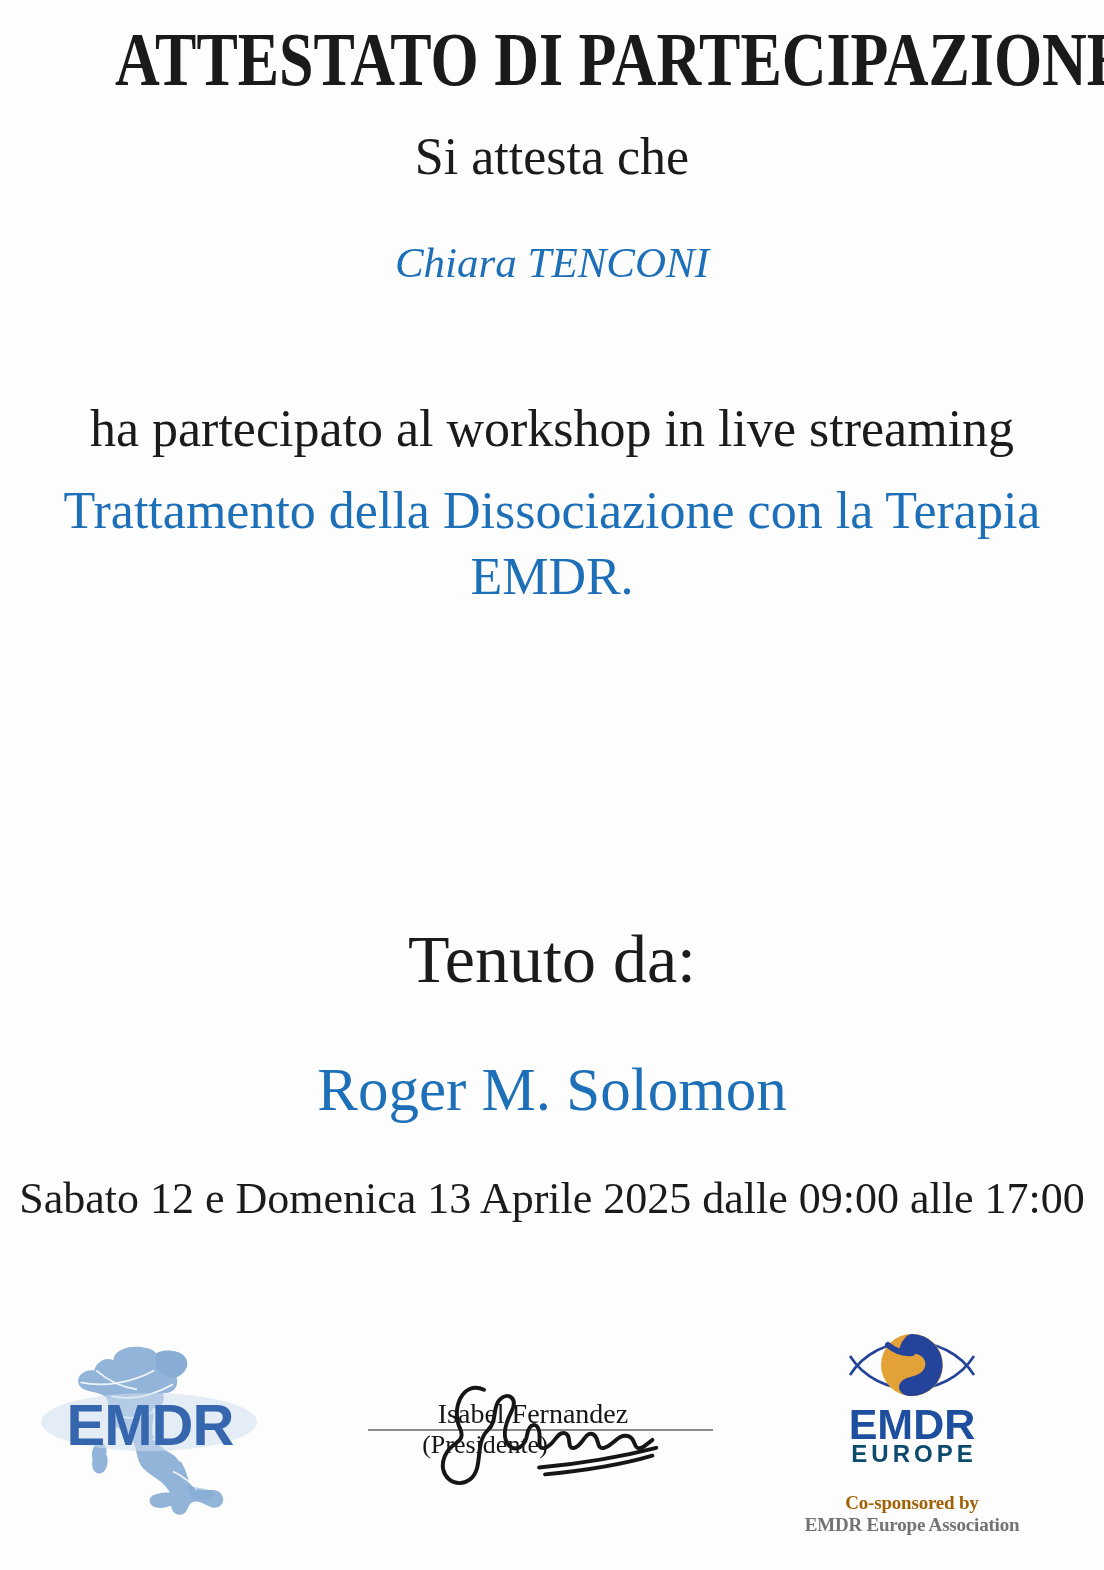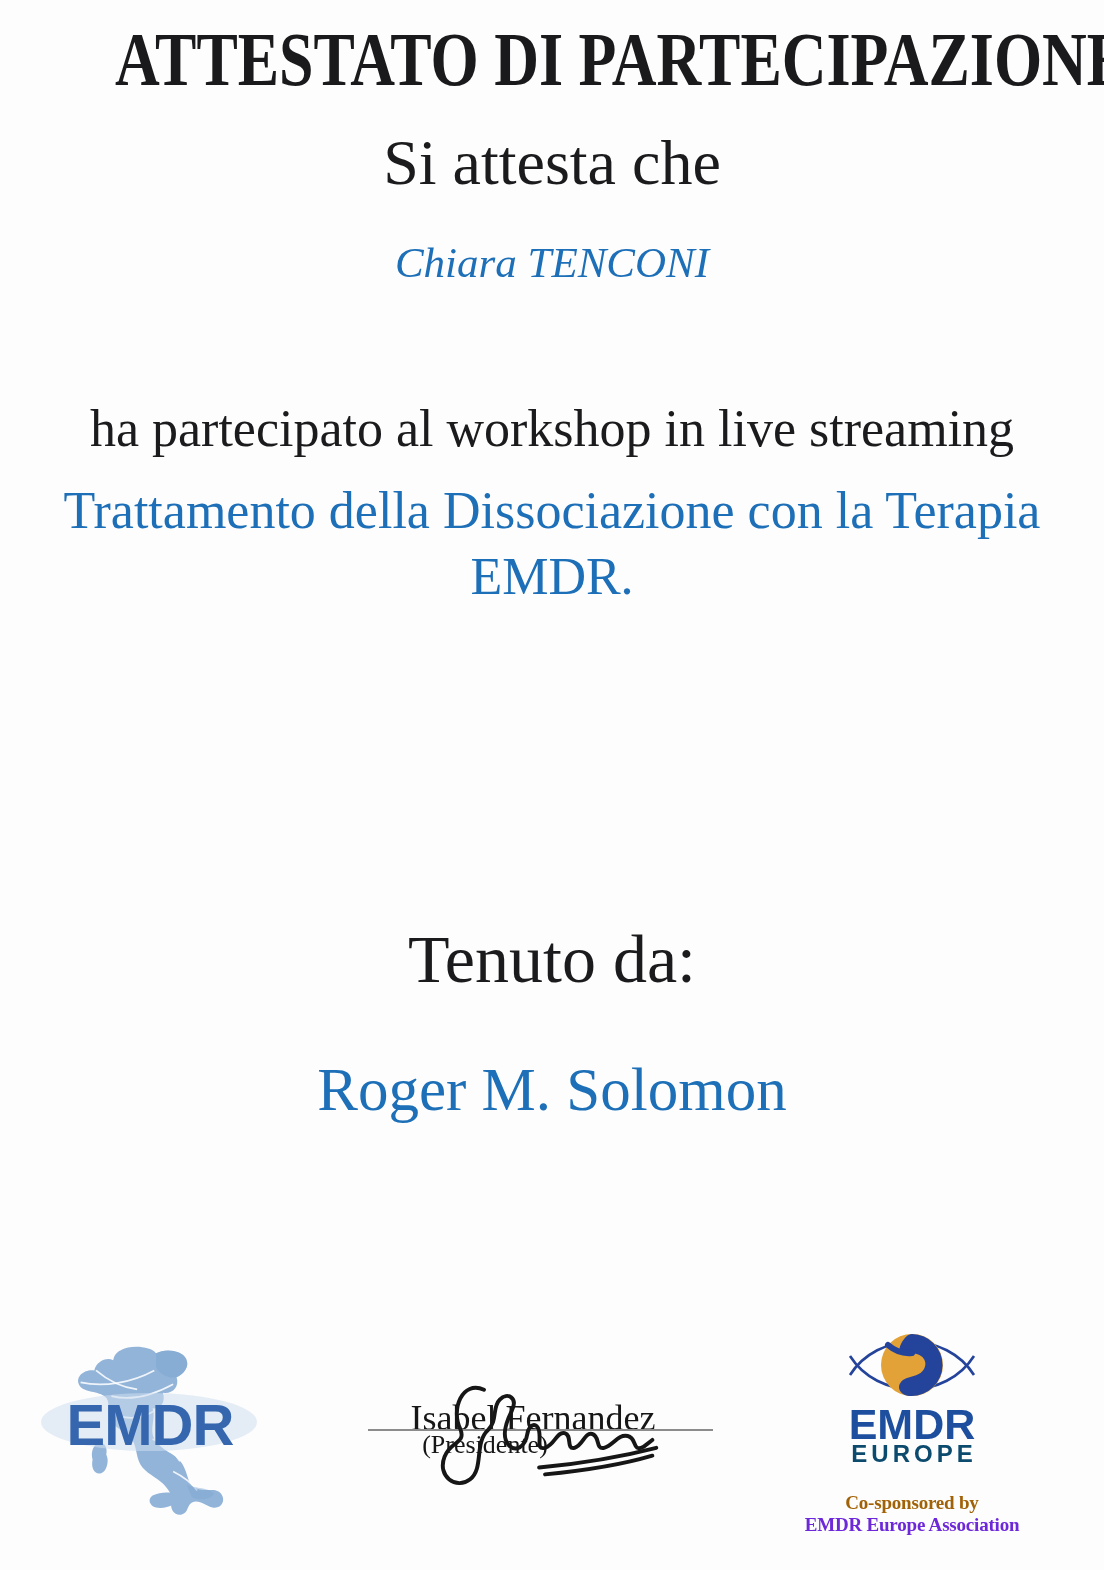--- a/index.html
+++ b/index.html
@@ -11,79 +11,80 @@
     overflow:hidden;
     font-family:"Liberation Serif", serif;
     color:#1b1b1d;
   }
   .abs{position:absolute;left:0;right:0;margin:0;text-align:center;line-height:1;}
   .blue{color:#1d6fb8;}
 
   .title{top:21px;font-size:76px;font-weight:bold;color:#1a1a1c;white-space:nowrap;}
   .title .squeeze{display:inline-block;transform:scaleX(0.815);transform-origin:center;}
 
-  .attest{top:131px;font-size:64px;}
+  .attest{top:131px;font-size:52px;}
   .pname{top:241px;font-size:43px;font-style:italic;}
   .partline{top:403px;font-size:52px;}
   .workshop{top:478px;font-size:52px;line-height:1.26;width:1000px;left:52px;right:auto;}
   .tenuto{top:925px;font-size:68px;}
   .presenter{top:1051px;font-size:61px;margin-top:8px;}
   .dateline{top:1177px;font-size:44px;}
 
   
   .italy-logo{position:absolute;left:45px;top:1335px;width:210px;height:225px;}
   .italy-map{position:absolute;left:18px;top:8px;width:186px;height:180px;}
   .italy-band{position:absolute;left:-4px;top:58px;width:216px;height:58px;border-radius:50%;
     background:#cfdeee;opacity:.55;}
   .italy-text{position:absolute;left:0;top:61px;width:210px;text-align:center;
     font-family:"Liberation Sans", sans-serif;font-weight:bold;font-size:58px;line-height:1;
     letter-spacing:-1px;color:#3566ae;}
 
   
   .sig-block{position:absolute;left:360px;top:1370px;width:360px;height:150px;}
   .sig-name{position:absolute;left:0;top:30px;width:346px;margin:0;text-align:center;
-    font-size:36px;line-height:1;color:#161617;}
+    font-size:28px;line-height:1;color:#161617;}
   .sig-line{position:absolute;left:8px;top:59px;width:345px;height:2px;background:#8c8c8c;}
   .sig-role{position:absolute;left:-48px;top:62px;width:346px;margin:0;text-align:center;
     font-size:26px;line-height:1;color:#161617;}
   .sig-scrawl{position:absolute;left:62px;top:2px;width:248px;height:128px;}
 
   
   .europe-logo{position:absolute;left:822px;top:1322px;width:180px;height:240px;}
   .europe-eye{position:absolute;left:24px;top:0;width:132px;height:87px;}
   .europe-emdr{position:absolute;left:0;top:81px;width:180px;margin:0;text-align:center;
     font-family:"Liberation Sans", sans-serif;font-weight:bold;font-size:43px;line-height:1;
     color:#1e4f9f;}
   .europe-sub{position:absolute;left:0;top:120px;width:180px;margin:0;text-align:center;
     font-family:"Liberation Sans", sans-serif;font-weight:bold;font-size:24px;line-height:1;
     letter-spacing:4px;padding-left:4px;box-sizing:border-box;color:#0c4a6e;}
   .sponsor1{position:absolute;left:-20px;top:171px;width:220px;margin:0;text-align:center;
     font-size:19px;font-weight:bold;line-height:1;color:#a16207;letter-spacing:-0.2px;}
   .sponsor2{position:absolute;left:-25px;top:193px;width:230px;margin:0;text-align:center;
-    font-size:19px;font-weight:bold;line-height:1;color:#6d28d9;letter-spacing:-0.2px;white-space:nowrap;}
+    font-size:19px;font-weight:bold;line-height:1;color:#737373;letter-spacing:-0.2px;white-space:nowrap;}
 </style>
 </head>
 <body>
 
 <div class="page">
 
   <h1 class="abs title"><span class="squeeze">ATTESTATO DI PARTECIPAZIONE</span></h1>
 
   <p class="abs attest">Si attesta che</p>
 
   <p class="abs pname blue">Chiara TENCONI</p>
 
   <p class="abs partline">ha partecipato al workshop in live streaming</p>
 
   <p class="abs workshop blue">Trattamento della Dissociazione con la Terapia EMDR.</p>
 
   <p class="abs tenuto">Tenuto da:</p>
 
   <p class="abs presenter blue">Roger M. Solomon</p>
 
+  <p class="abs dateline">Sabato 12 e Domenica 13 Aprile 2025 dalle 09:00 alle 17:00</p>
 
   <div class="italy-logo">
     <svg class="italy-map" viewBox="0 0 200 210" aria-hidden="true">
       <path fill="#92b4d9" d="M60,8 C70,2 95,4 100,12 C110,6 130,8 135,18 C140,28 132,36 124,40 C128,52 118,60 108,58 C112,70 104,78 96,76 C100,88 92,100 98,112 C106,126 122,128 130,140 C138,152 136,166 148,170 C160,174 170,168 176,176 C182,184 176,194 166,192 C158,190 150,182 142,186 C136,189 138,198 130,200 C122,202 116,194 118,186 C120,178 114,170 108,164 C100,156 88,152 82,142 C76,132 78,118 70,110 C62,102 50,98 46,88 C42,78 48,68 40,62 C30,55 14,58 10,48 C6,38 18,30 28,32 C30,22 42,16 50,20 C52,12 56,10 60,8 Z"></path>
       <path fill="#92b4d9" d="M30,118 C38,114 44,120 42,130 C46,138 42,150 36,152 C28,154 24,146 26,136 C24,128 26,122 30,118 Z"></path>
       <path fill="#92b4d9" d="M96,178 C108,172 124,174 130,180 C126,188 112,194 100,192 C92,190 90,182 96,178 Z"></path>
       <path fill="none" stroke="#ffffff" stroke-width="2" stroke-opacity="0.85" d="M12,46 C40,52 72,46 98,32"></path>
       <path fill="none" stroke="#ffffff" stroke-width="2" stroke-opacity="0.85" d="M30,32 C44,44 60,52 78,54"></path>
       <path fill="none" stroke="#ffffff" stroke-width="2" stroke-opacity="0.85" d="M48,62 C72,68 98,60 120,48"></path>
       <path fill="none" stroke="#ffffff" stroke-width="2" stroke-opacity="0.85" d="M58,86 C78,90 94,84 104,74"></path>

